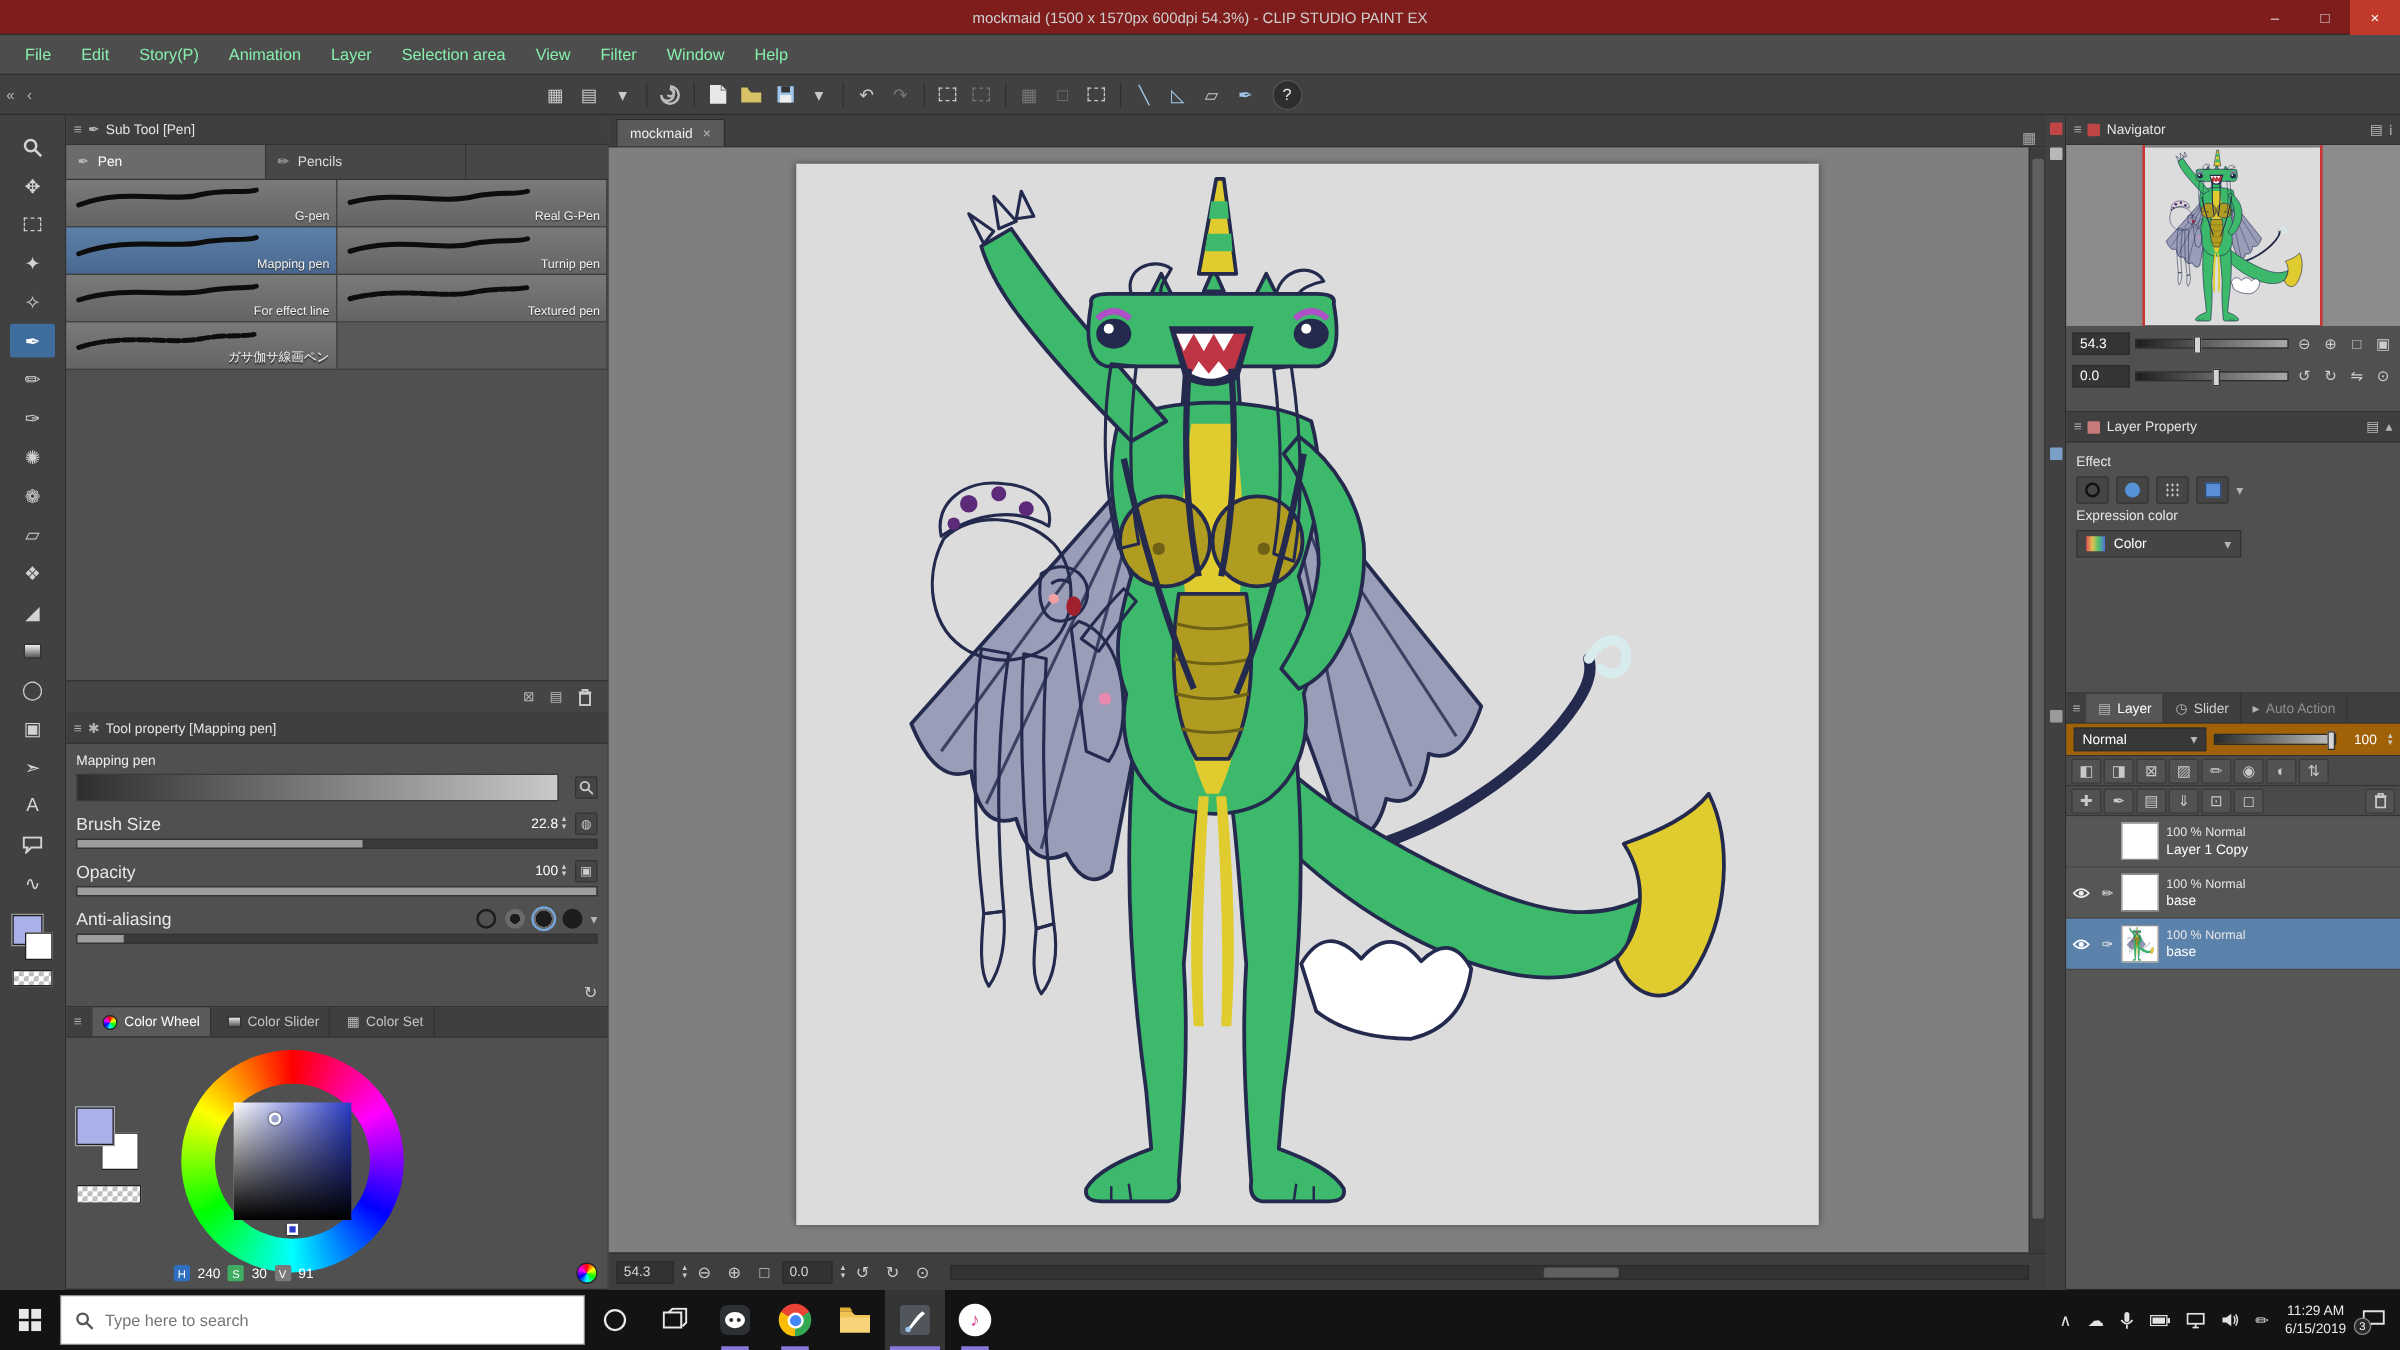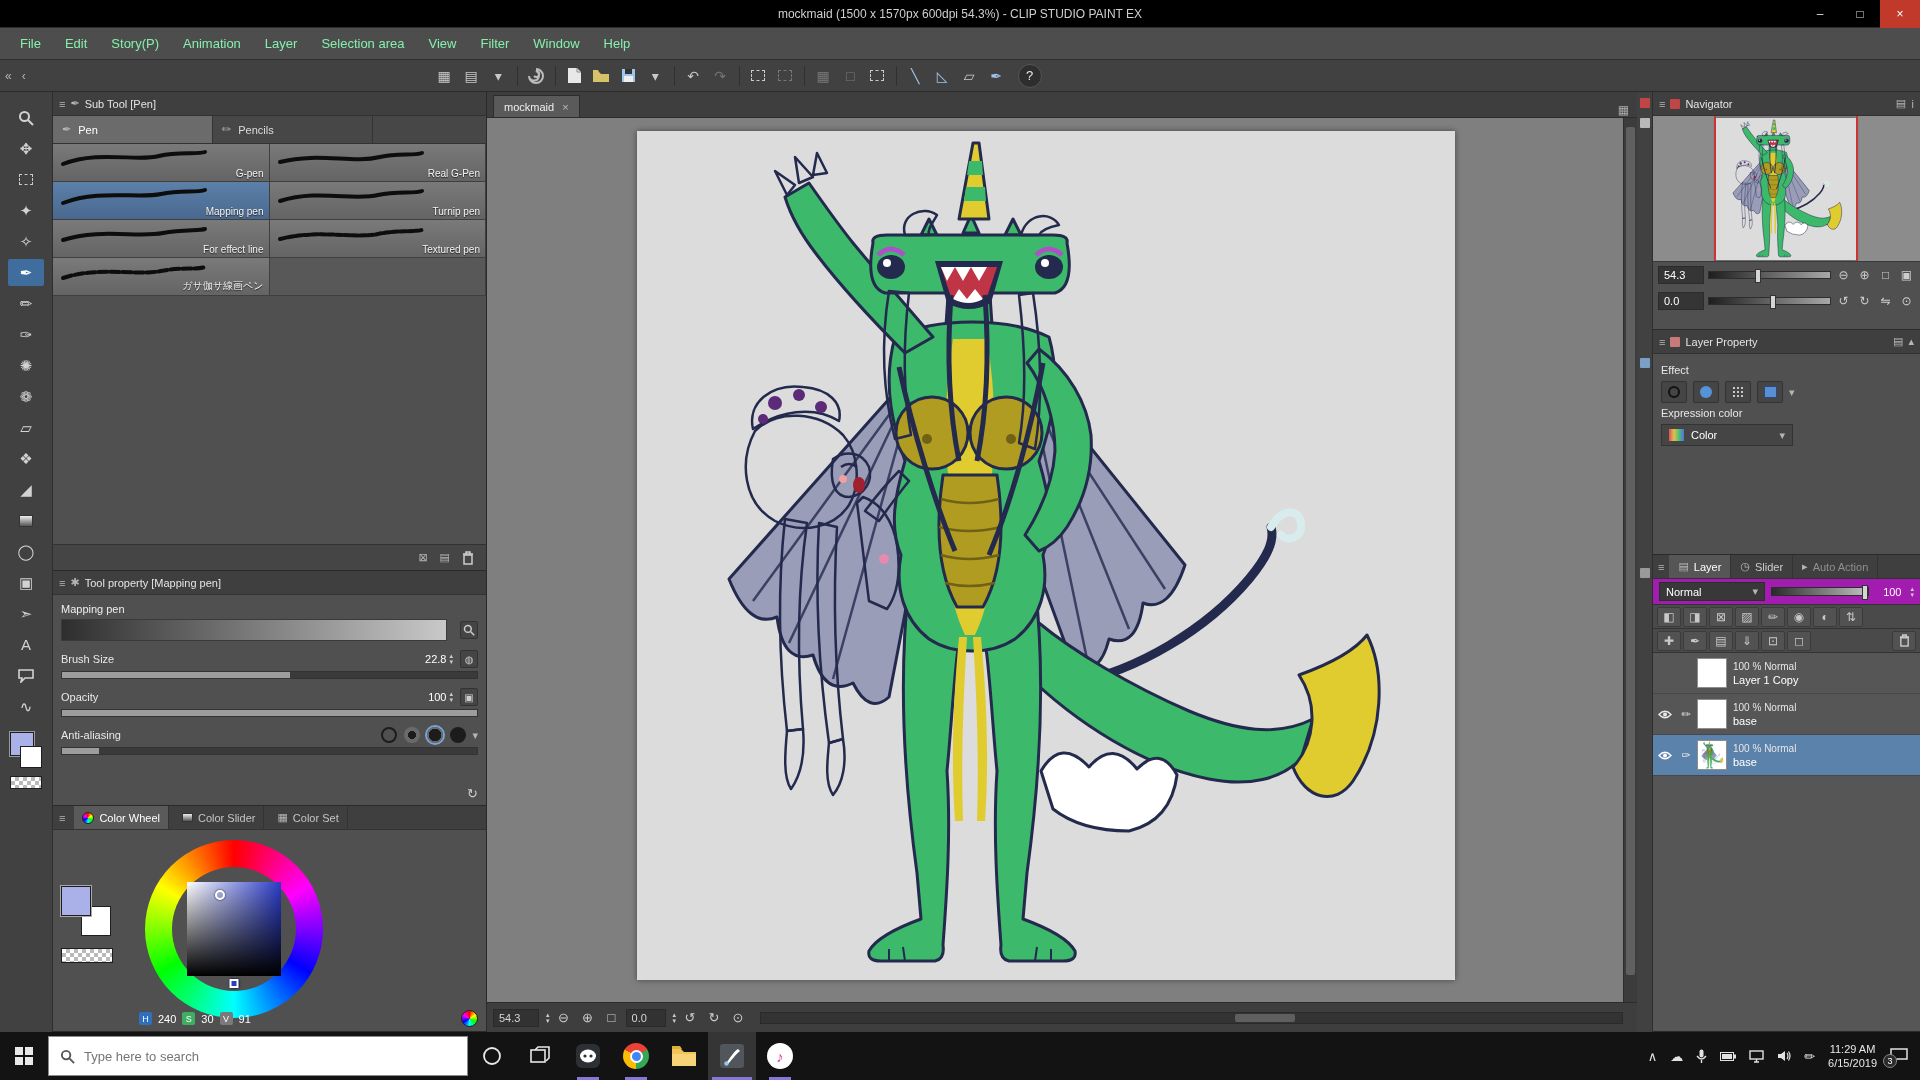--- a/index.html
+++ b/index.html
@@ -1,19 +1,19 @@
 <!DOCTYPE html>
 <html><head>
 <meta charset="utf-8">
 <style>
 *{margin:0;padding:0;box-sizing:border-box;font-family:"Liberation Sans",sans-serif}
 body{background:#222}
 #app{position:relative;width:1920px;height:1080px;background:#474747;overflow:hidden;color:#ddd;font-size:11px}
 
-.titlebar{position:absolute;top:0;left:0;right:0;height:28px;background:#000000;display:flex;align-items:center;justify-content:center;color:#cfcfcf;font-size:12px;border-bottom:1px solid #2c2c2c}
+.titlebar{position:absolute;top:0;left:0;right:0;height:28px;background:#7f1d1d;display:flex;align-items:center;justify-content:center;color:#cfcfcf;font-size:12px;border-bottom:1px solid #2c2c2c}
 .wctrl{position:absolute;right:0;top:0;height:28px;display:flex}
 .wbtn{width:40px;height:100%;display:flex;align-items:center;justify-content:center;color:#ddd;font-size:12px}
 .wbtn.close{background:#c0392b;color:#fff}
 .menubar{position:absolute;top:28px;left:0;right:0;height:32px;background:#4d4d4d;display:flex;align-items:center;padding-left:8px;border-bottom:1px solid #2f2f2f}
 .mitem{padding:0 12px;font-size:13px;color:#86efac;height:100%;display:flex;align-items:center}
 .toolbar{position:absolute;top:60px;left:0;right:0;height:32px;background:#414141;display:flex;align-items:center;border-bottom:1px solid #2c2c2c}
 .tbtn{min-width:27px;height:25px;display:flex;align-items:center;justify-content:center;color:#c9c9c9;font-size:14px;border-radius:2px}
 .tbtn.blue{color:#9fc6ea}
 .tbtn.dim{color:#777}
 .tsep{width:1px;height:20px;background:#303030;margin:0 5px}
@@ -48,21 +48,21 @@
 .swoosh{position:absolute;left:6px;top:4px;width:150px;height:22px}
 .swoosh path{fill:none;stroke:#0d0d0d;stroke-width:4;stroke-linecap:round}
 .bname{position:absolute;right:5px;bottom:2px;font-size:10px;color:#f4f4f4;text-shadow:0 1px 1px #222}
 .subtool-bottom{position:absolute;bottom:0;left:0;right:0;height:26px;background:#454545;border-top:1px solid #333;display:flex;justify-content:flex-end;align-items:center;gap:12px;padding:0 12px;color:#ccc}
 
 .tpbody{padding:6px 8px;position:relative;height:calc(100% - 24px)}
 .tpname{font-size:11px;color:#eee;margin:2px 0 4px}
 .prevrow{display:flex;align-items:center;gap:6px}
 .preview{flex:1;height:22px;background:linear-gradient(90deg,#2e2e2e,#c9c9c9);border:1px solid #3a3a3a}
 .tprow{display:flex;align-items:center;height:20px;margin-top:8px}
-.tplabel{flex:1;font-size:11px;color:#e8e8e8}
+.tplabel{flex:1;font-size:14px;color:#e8e8e8}
 .tpval{width:36px;text-align:right;font-size:11px;color:#fff}
 .spin{display:inline-flex;flex-direction:column;font-size:7px;line-height:6px;color:#ccc;margin-left:3px}
 .sidebtn{width:18px;height:18px;margin-left:7px;display:flex;align-items:center;justify-content:center;background:#454545;border:1px solid #333;border-radius:2px;color:#ccc;font-size:10px}
 .slider{height:8px;background:#3a3a3a;border:1px solid #333;margin-top:2px;position:relative}
 .sfill{position:absolute;left:0;top:0;bottom:0;background:#9d9d9d}
 .aac{width:16px;height:16px;border-radius:50%;margin-left:7px;background:#1c1c1c;position:relative}
 .aac.n0{background:transparent;border:2px solid #1c1c1c}
 .aac.n1{background:radial-gradient(circle,#1c1c1c 34%,#6a6a6a 36%)}
 .aac.n2{background:radial-gradient(circle,#1c1c1c 55%,#6a6a6a 57%);box-shadow:0 0 0 2px #76a5d8}
 .aac.n3{background:radial-gradient(circle,#1c1c1c 74%,#6a6a6a 76%)}
@@ -118,21 +118,21 @@
 .fxdot{width:12px;height:12px;border-radius:50%;background:#5592d8}
 .fxtone{width:13px;height:12px;background-image:radial-gradient(#c9c9c9 32%,transparent 34%);background-size:4px 4px}
 .fxcolor{width:13px;height:12px;background:#5a8fd8;border:1px solid #2a4a78}
 .expr{width:132px;height:22px;background:#454545;border:1px solid #333;display:flex;align-items:center;gap:7px;padding:0 7px;font-size:11px;color:#fff}
 .exprmini{width:15px;height:12px;background:linear-gradient(90deg,#e05050,#e0c050,#50c070,#5070e0)}
 
 .ltabs{display:flex;height:24px;background:#3f3f3f;border-bottom:1px solid #323232;align-items:stretch}
 .ltab{display:flex;align-items:center;gap:5px;padding:0 9px;font-size:11px;color:#cfcfcf;border-right:1px solid #333}
 .ltab.active{background:#565656;color:#fff}
 .ltab.dim{color:#8f8f8f}
-.blendrow{height:26px;display:flex;align-items:center;gap:6px;padding:0 6px;background:#a21caf;border-bottom:1px solid #333}
+.blendrow{height:26px;display:flex;align-items:center;gap:6px;padding:0 6px;background:#a16207;border-bottom:1px solid #333}
 .blendsel{width:106px;height:19px;background:#383838;border:1px solid #2d2d2d;display:flex;align-items:center;padding:0 6px;font-size:11px;color:#fff;gap:4px}
 .opaslider{flex:1;height:9px;background:linear-gradient(90deg,#2a2a2a,#c2c2c2);border:1px solid #2d2d2d;position:relative}
 .opathumb{position:absolute;right:0;top:-3px;width:6px;height:15px;background:#d5d5d5;border:1px solid #333}
 .opaval{width:26px;text-align:right;font-size:11px;color:#fff}
 .lirow{height:24px;display:flex;align-items:center;gap:2px;padding:0 4px;background:#4a4a4a;border-bottom:1px solid #333}
 .libtn{width:24px;height:20px;display:flex;align-items:center;justify-content:center;color:#c8c8c8;font-size:12px;background:#525252;border:1px solid #3b3b3b;border-radius:2px}
 .llist{background:#565656;flex:1}
 .lrow{height:41px;display:flex;align-items:center;border-bottom:1px solid #474747;padding-right:4px}
 .lrow.sel{background:#5b82ab}
 .leye{width:24px;display:flex;align-items:center;justify-content:center}

